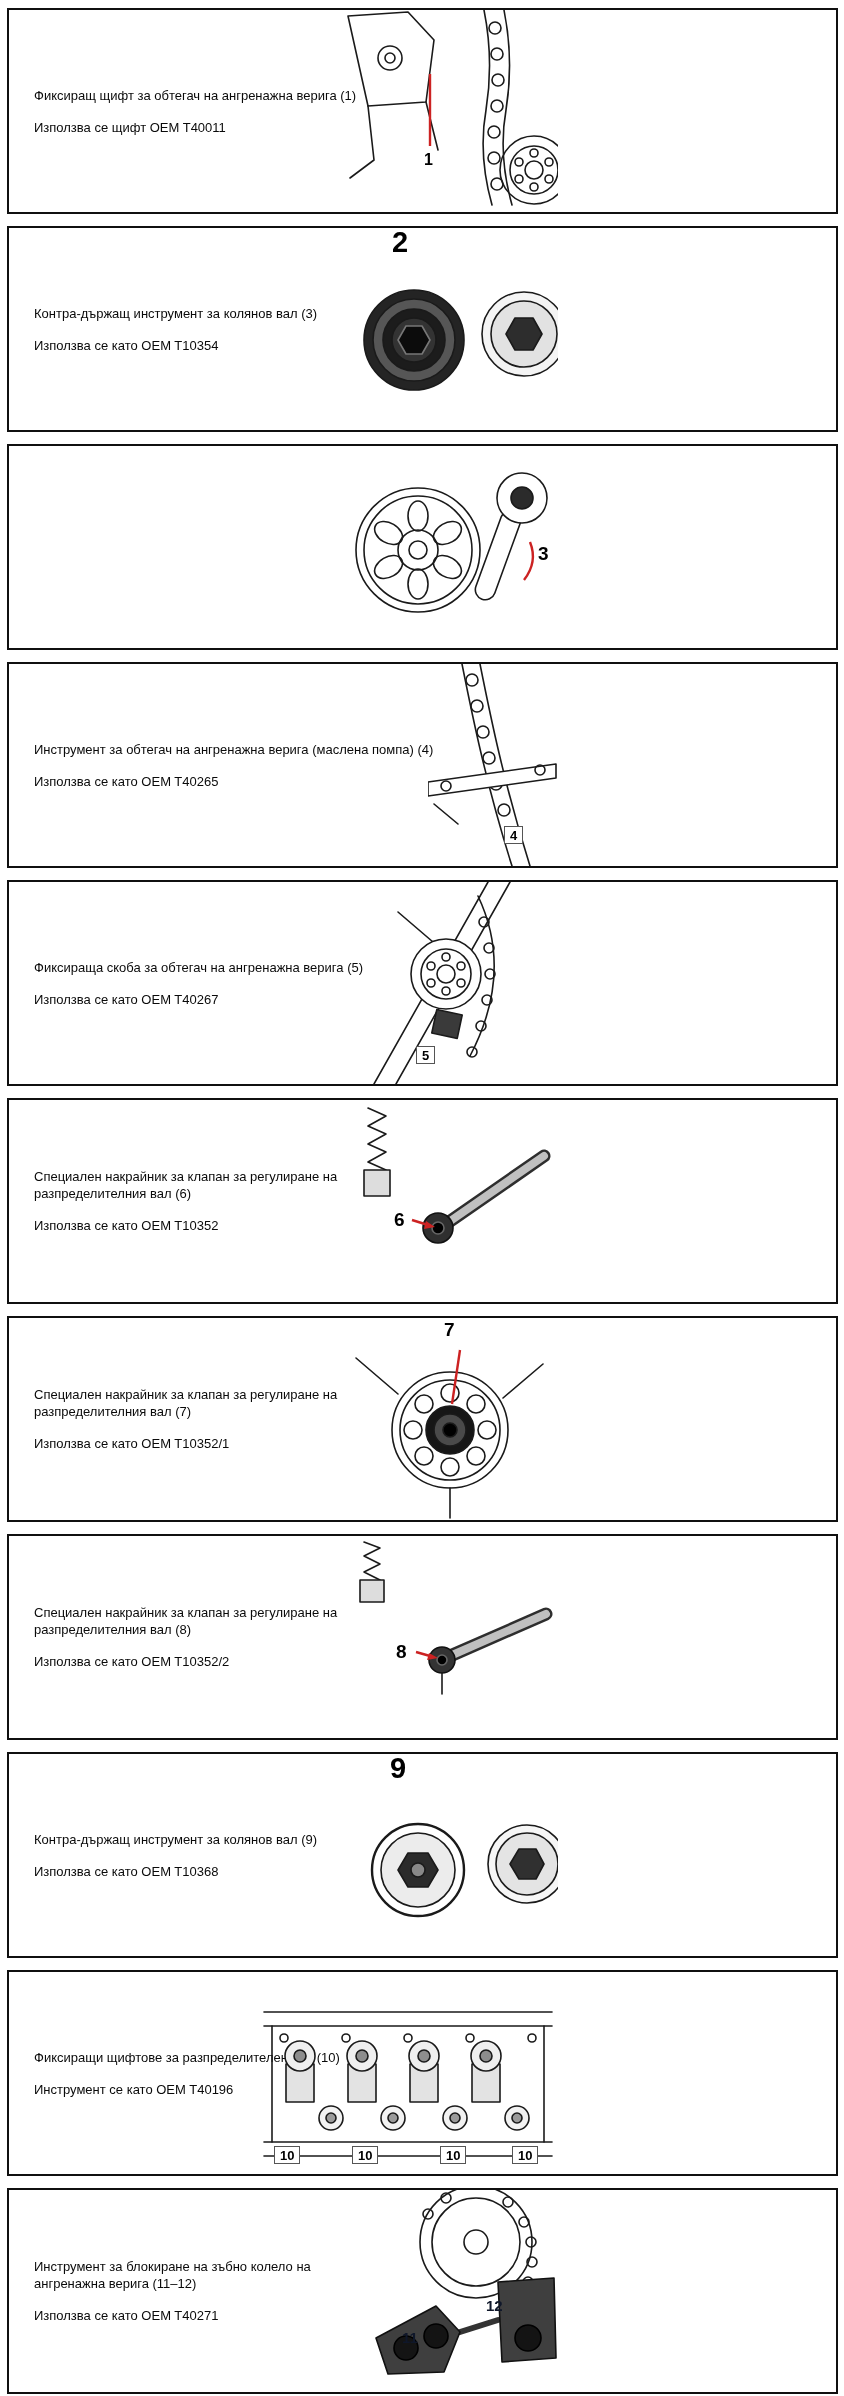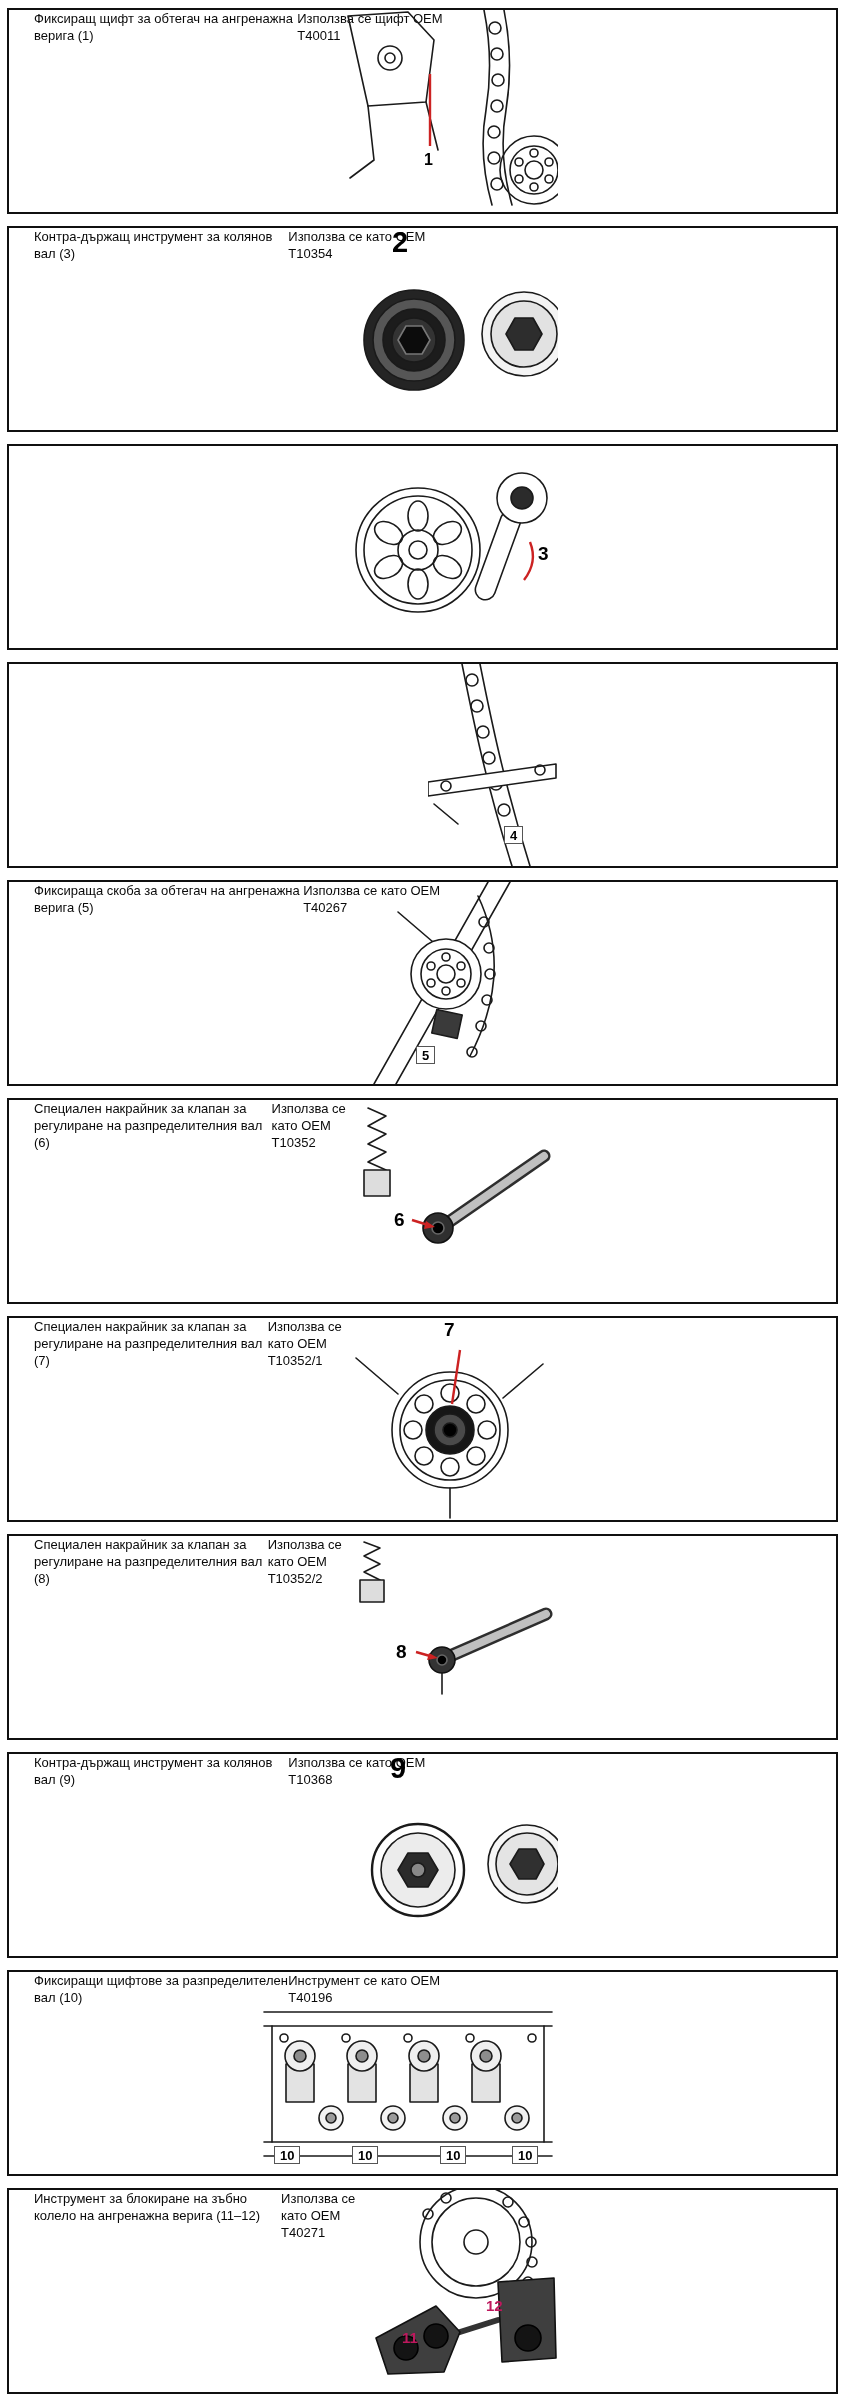--- a/index.html
+++ b/index.html
@@ -18,26 +18,26 @@
     margin: 0 6px 12px 7px;
     background: #fff;
     overflow: hidden;
   }
   .row:last-child { margin-bottom: 2px; }
   .text {
     position: absolute;
     left: 25px; top: 0; bottom: 0;
     width: 420px;
     display: flex;
-    flex-direction: row;
+    flex-direction: column;
     justify-content: center;
   }
   .text p { margin: 0; font-size: 13px; line-height: 17px; color: #0a0a0a; }
   .text .title { margin-bottom: 15px; }
-  .row.narrow  .text { width: 332px; justify-content: space-between; }
+  .row.narrow  .text { width: 332px; }
   .row.narrow2 .text { width: 350px; }
   .illus {
     position: absolute;
     top: 0; right: 278px;
     width: 220px; height: 202px;
   }
   .row.w130 .illus { width: 130px; }
   .row.w300 .illus { width: 300px; text-align: right; }
   .row.w200 .illus { width: 200px; }
   .illus svg { width: 100%; height: 100%; display: block; }
@@ -58,21 +58,21 @@
     line-height: 1;
   }
   .num-lg { font-size: 29px; }
   .num-md { font-size: 19px; }
   .num-box {
     font-size: 13px;
     background: #fff;
     border: 1.4px solid #555;
     padding: 2px 5px 1px;
   }
-  .num-white { color: #be185d; font-size: 15px; }
+  .num-white { color: #0f172a; font-size: 15px; }
 </style>
 </head>
 <body>
 
 <div class="page">
 
   <section class="row">
     <div class="text">
       <p class="title">Фиксиращ щифт за обтегач на ангренажна верига (1)</p>
       <p class="oem">Използва се щифт OEM T40011</p>
@@ -150,20 +150,24 @@
           <circle cx="184" cy="52" r="25" fill="#ffffff"></circle>
           <circle cx="184" cy="52" r="11" fill="#2b2b2b"></circle>
         </g>
         <path class="red" d="M192 96 q8 20 -6 38"></path>
       </svg>
       <span class="num num-md" style="left:200px; top:98px;">3</span>
     </div>
   </section>
 
   <section class="row w130">
+    <div class="text">
+      <p class="title">Инструмент за обтегач на ангренажна верига (маслена помпа) (4)</p>
+      <p class="oem">Използва се като OEM T40265</p>
+    </div>
     <div class="illus">
       <svg viewBox="0 0 130 202">
         <g class="g-ln">
           <path d="M34 0 C 44 50, 58 120, 84 202"></path>
           <path d="M52 0 C 62 50, 76 120, 102 202"></path>
           <circle cx="44" cy="16" r="6"></circle>
             <circle cx="49" cy="42" r="6"></circle>
           <circle cx="55" cy="68" r="6"></circle>
             <circle cx="61" cy="94" r="6"></circle>
           <circle cx="68" cy="120" r="6"></circle>

